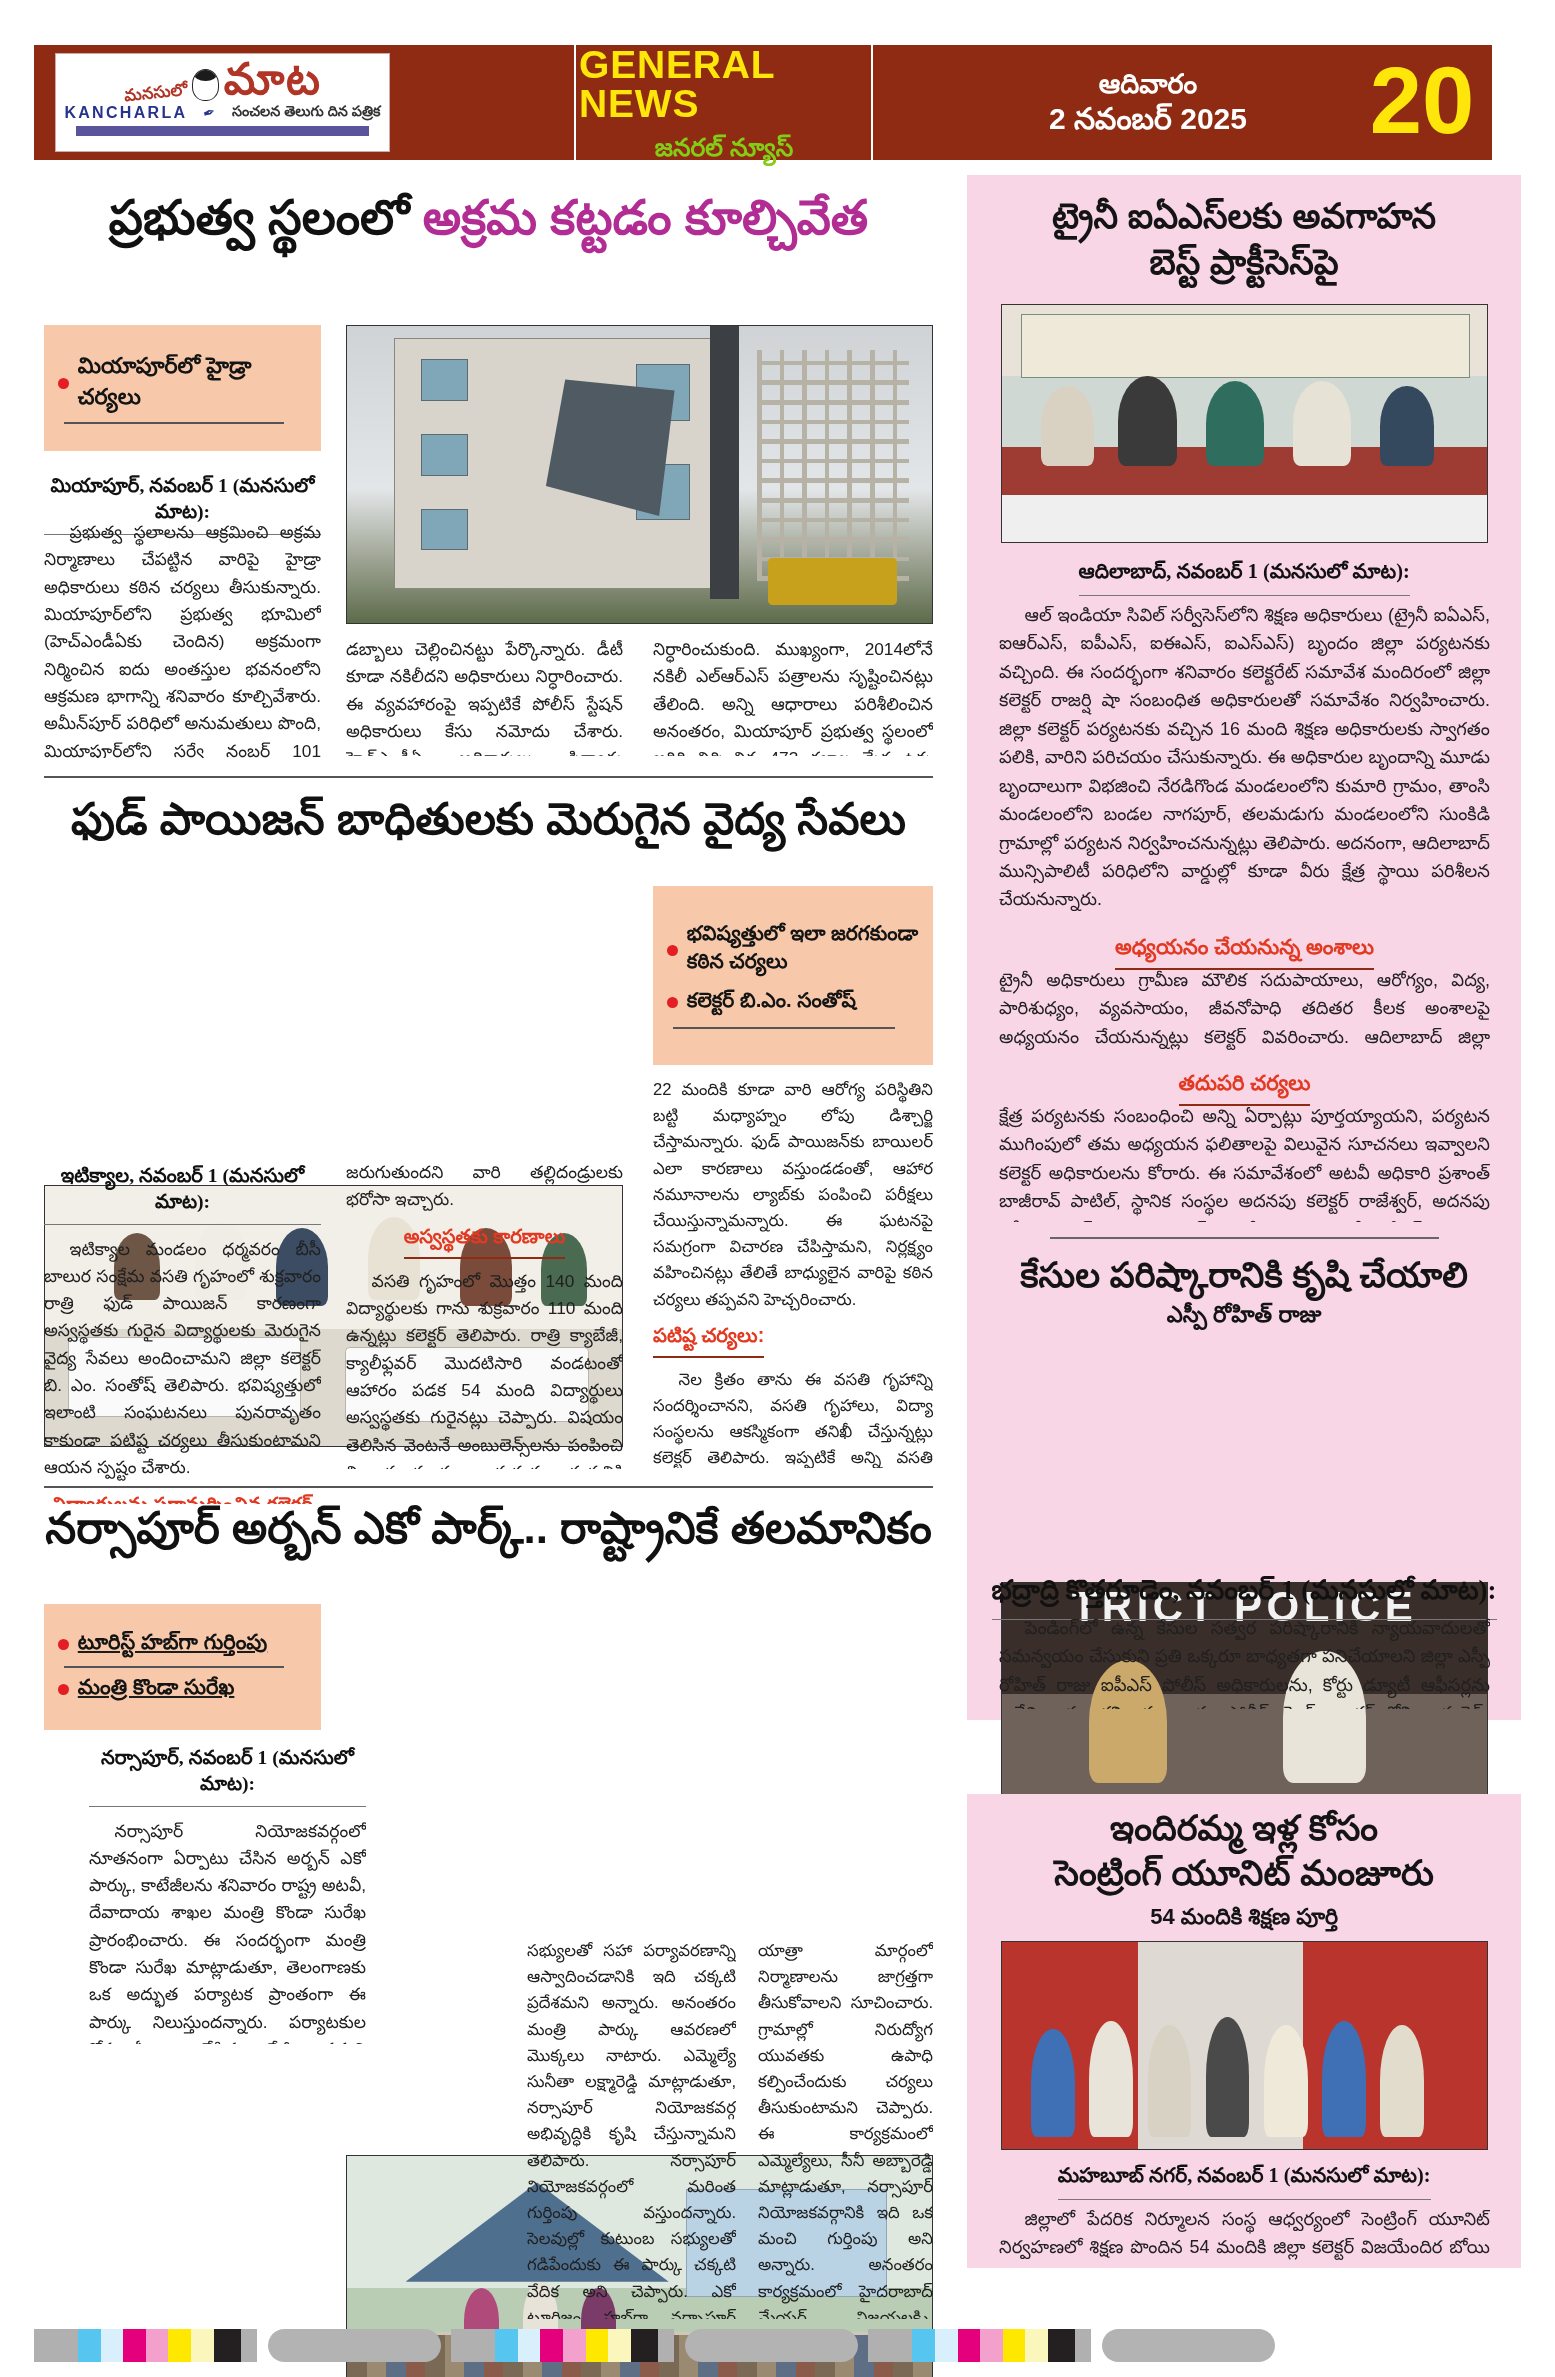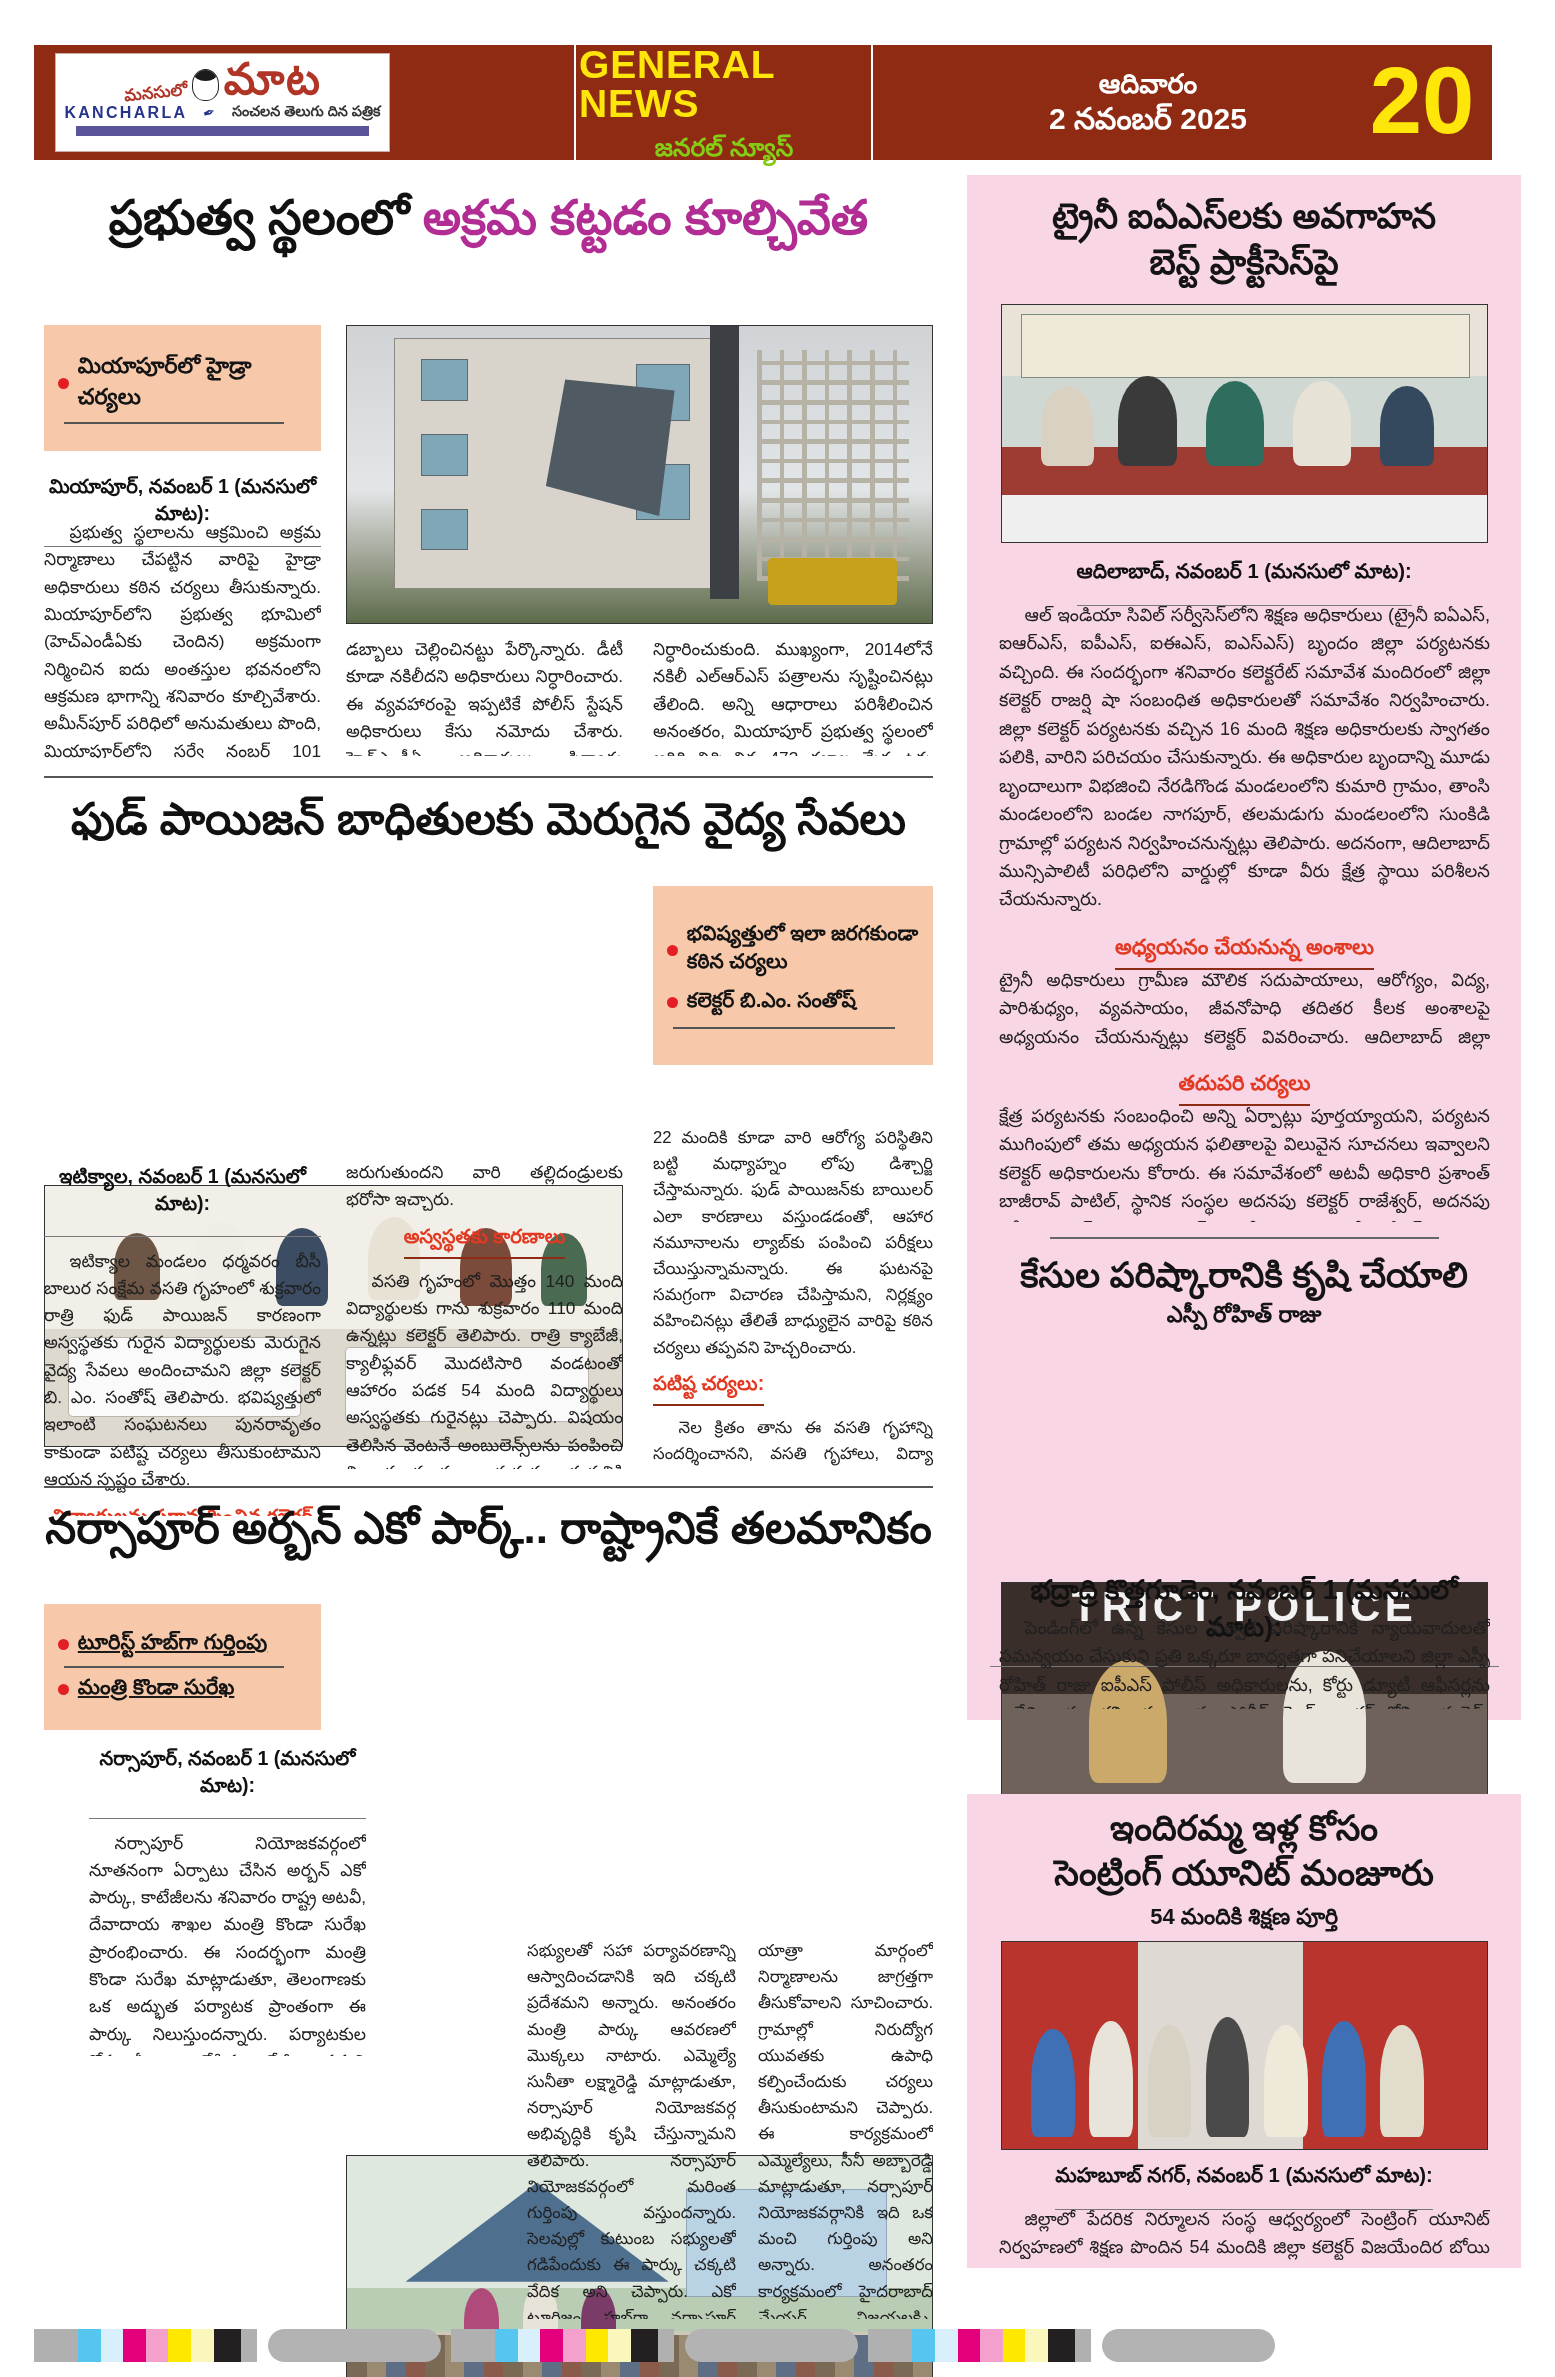--- a/index.html
+++ b/index.html
@@ -34,21 +34,21 @@
                color:#ffe60a;font-size:94px;font-weight:bold;}
 
   
   .hl{font-weight:bold;color:#111;line-height:1.15;}
   .hl-accent{color:#b12d93;}
   .kicker{background:#f7c9aa;box-sizing:border-box;padding:10.5px 13.5px;display:flex;flex-direction:column;justify-content:center;gap:7.5px;}
   .kicker-item{display:flex;align-items:center;gap:9px;font-weight:bold;color:#141414;}
   .kicker-dot{width:11.3px;height:11.3px;border-radius:50%;background:#e31e25;flex:0 0 auto;}
   .kicker-rule{height:1.5px;background:#555;width:88%;margin-left:6px;}
   .dateline{text-align:center;font-weight:bold;font-size:19.6px;color:#111;}
-  .dateline span{display:inline-block;border-bottom:1.5px solid #777;padding-bottom:17px;}
+  .dateline span{display:inline-block;border-bottom:1.5px solid #777;padding-bottom:7px;font-family:Liberation Serif, serif;}
   .bodytext{font-size:17.3px;line-height:1.58;text-align:justify;color:#202020;overflow:hidden;}
   .bodytext p{margin:0 0 7.5px 0;text-indent:25.6px;}
   .subhead-red{color:#e23a22;font-weight:bold;text-align:center;font-size:19.6px;margin:7.5px 0 9px 0;}
   .subhead-red span{display:inline-block;border-bottom:2.3px solid #8e2b12;padding-bottom:4.5px;}
   .thin-divider{height:1.5px;background:#555;}
 
   
   .pink-panel{background:#f9d6e6;}
   .pink-hl{font-weight:bold;color:#141414;text-align:center;line-height:1.3;}
   .pink-sub{font-weight:bold;color:#141414;text-align:center;}
@@ -189,21 +189,21 @@
       <span>భవిష్యత్తులో ఇలా జరగకుండా కఠిన చర్యలు</span>
     </div>
     <div class="kicker-item" style="font-size:20.3px;">
       <span class="kicker-dot"></span>
       <span>కలెక్టర్ బి.ఎం. సంతోష్</span>
     </div>
     <div class="kicker-rule"></div>
   </div>
 
   <div class="abs bodytext" style="left:653px;top:1077px;width:280px;height:391px;font-size:16.6px;">
-    <p style="text-indent:0;margin-top:48px;">22 మందికి కూడా వారి ఆరోగ్య పరిస్థితిని బట్టి మధ్యాహ్నం లోపు డిశ్చార్జి చేస్తామన్నారు. ఫుడ్ పాయిజన్‌కు బాయిలర్ ఎలా కారణాలు వస్తుండడంతో, ఆహార నమూనాలను ల్యాబ్‌కు పంపించి పరీక్షలు చేయిస్తున్నామన్నారు. ఈ ఘటనపై సమగ్రంగా విచారణ చేపిస్తామని, నిర్లక్ష్యం వహించినట్లు తేలితే బాధ్యులైన వారిపై కఠిన చర్యలు తప్పవని హెచ్చరించారు.</p>
+    <p style="text-indent:0;">22 మందికి కూడా వారి ఆరోగ్య పరిస్థితిని బట్టి మధ్యాహ్నం లోపు డిశ్చార్జి చేస్తామన్నారు. ఫుడ్ పాయిజన్‌కు బాయిలర్ ఎలా కారణాలు వస్తుండడంతో, ఆహార నమూనాలను ల్యాబ్‌కు పంపించి పరీక్షలు చేయిస్తున్నామన్నారు. ఈ ఘటనపై సమగ్రంగా విచారణ చేపిస్తామని, నిర్లక్ష్యం వహించినట్లు తేలితే బాధ్యులైన వారిపై కఠిన చర్యలు తప్పవని హెచ్చరించారు.</p>
     <div class="subhead-red" style="text-align:left;"><span>పటిష్ట చర్యలు:</span></div>
     <p>నెల క్రితం తాను ఈ వసతి గృహాన్ని సందర్శించానని, వసతి గృహాలు, విద్యా సంస్థలను ఆకస్మికంగా తనిఖీ చేస్తున్నట్లు కలెక్టర్ తెలిపారు. ఇప్పటికే అన్ని వసతి గృహాలకు ఫుడ్ కమిటీలను ఏర్పాటు చేశామని, వార్డెన్ ముందుగా తిన్నాకే మిగతా విద్యార్థులకు వడ్డించాలన్నారు. నాణ్యత లేని కూరగాయలు, సరుకులు సరఫరా చేసే గుత్తేదారులపై కఠిన చర్యలు తీసుకుంటామని స్పష్టం చేశారు.</p>
   </div>
 
   <div class="abs" style="left:44px;top:1165px;width:277px;">
     <div class="dateline"><span>ఇటిక్యాల, నవంబర్ 1 (మనసులో మాట):</span></div>
     <div class="bodytext" style="height:268px;margin-top:10.5px;">
       <p>ఇటిక్యాల మండలం ధర్మవరం బీసీ బాలుర సంక్షేమ వసతి గృహంలో శుక్రవారం రాత్రి ఫుడ్ పాయిజన్ కారణంగా అస్వస్థతకు గురైన విద్యార్థులకు మెరుగైన వైద్య సేవలు అందించామని జిల్లా కలెక్టర్ బి. ఎం. సంతోష్ తెలిపారు. భవిష్యత్తులో ఇలాంటి సంఘటనలు పునరావృతం కాకుండా పటిష్ట చర్యలు తీసుకుంటామని ఆయన స్పష్టం చేశారు.</p>
       <div class="subhead-red"><span>విద్యార్థులను పరామర్శించిన కలెక్టర్</span></div>
 

